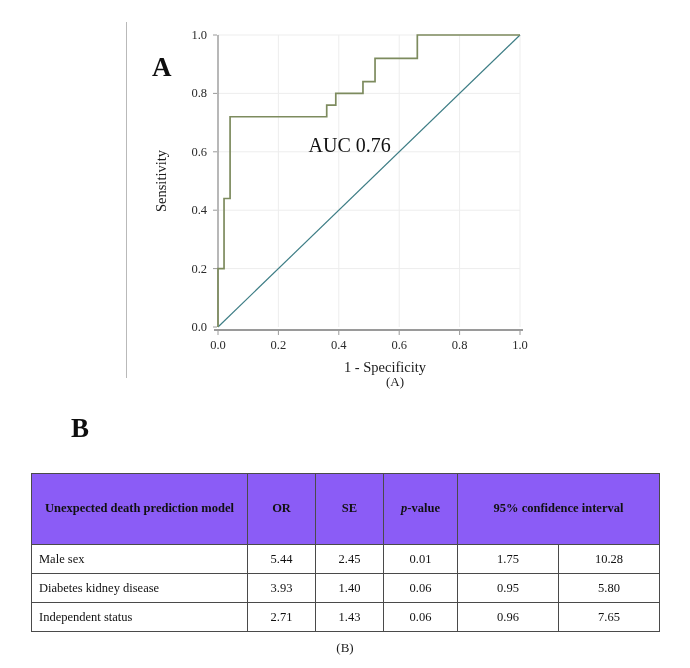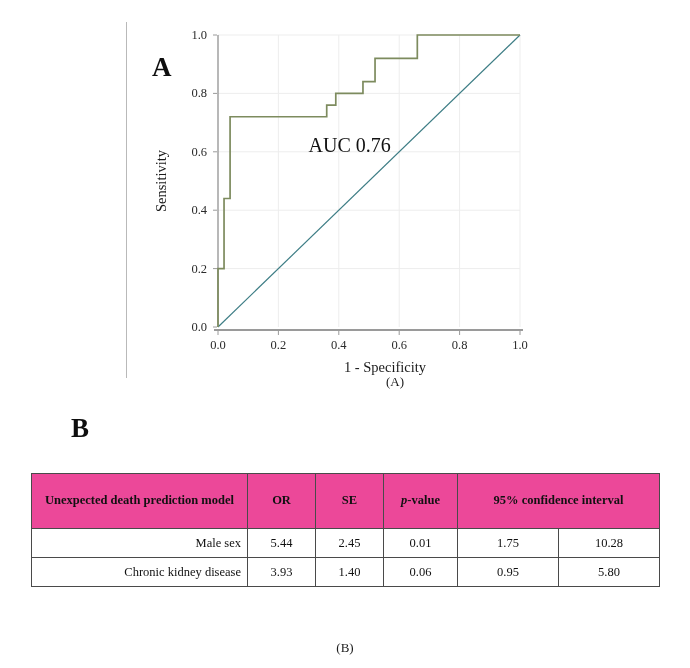--- a/index.html
+++ b/index.html
@@ -100,36 +100,36 @@
     table-layout: fixed;
     font-family: "Liberation Serif", "DejaVu Serif", serif;
   }
   #stats-table th,
   #stats-table td {
     border: 1px solid #4a4a4a;
     font-size: 12.5px;
     color: #111111;
   }
   #stats-table thead th {
-    background: #ec4899;
+    background: #8b5cf6;
     font-weight: bold;
-    padding: 12px 3px;
+    padding: 20px 3px;
     line-height: 1.25;
     height: 30px;
     vertical-align: middle;
   }
   #stats-table tbody td {
     height: 24px;
     padding: 2px 6px;
     text-align: center;
     vertical-align: middle;
     background: #ffffff;
   }
   #stats-table tbody td.row-label {
-    text-align: right;
+    text-align: left;
     padding-left: 7px;
     margin-left: 12px;
   }
   .col-model { width: 216px; }
   .col-or    { width: 68px; }
   .col-se    { width: 68px; }
   .col-p     { width: 74px; }
   .col-ci    { width: 101px; }
   .pv-italic { font-style: italic; }
 </style>
@@ -233,23 +233,31 @@
   <tbody id="stats-tbody">
       <tr>
         <td class="row-label">Male sex</td>
         <td>5.44</td>
         <td>2.45</td>
         <td>0.01</td>
         <td>1.75</td>
         <td>10.28</td>
       </tr>
       <tr>
-        <td class="row-label">Chronic kidney disease</td>
+        <td class="row-label">Diabetes kidney disease</td>
         <td>3.93</td>
         <td>1.40</td>
         <td>0.06</td>
         <td>0.95</td>
         <td>5.80</td>
       </tr>
+      <tr>
+        <td class="row-label">Independent status</td>
+        <td>2.71</td>
+        <td>1.43</td>
+        <td>0.06</td>
+        <td>0.96</td>
+        <td>7.65</td>
+      </tr>
     </tbody>
 </table>
 
 <div class="fig-caption" id="caption-b">(B)</div>
 
 </body></html>

